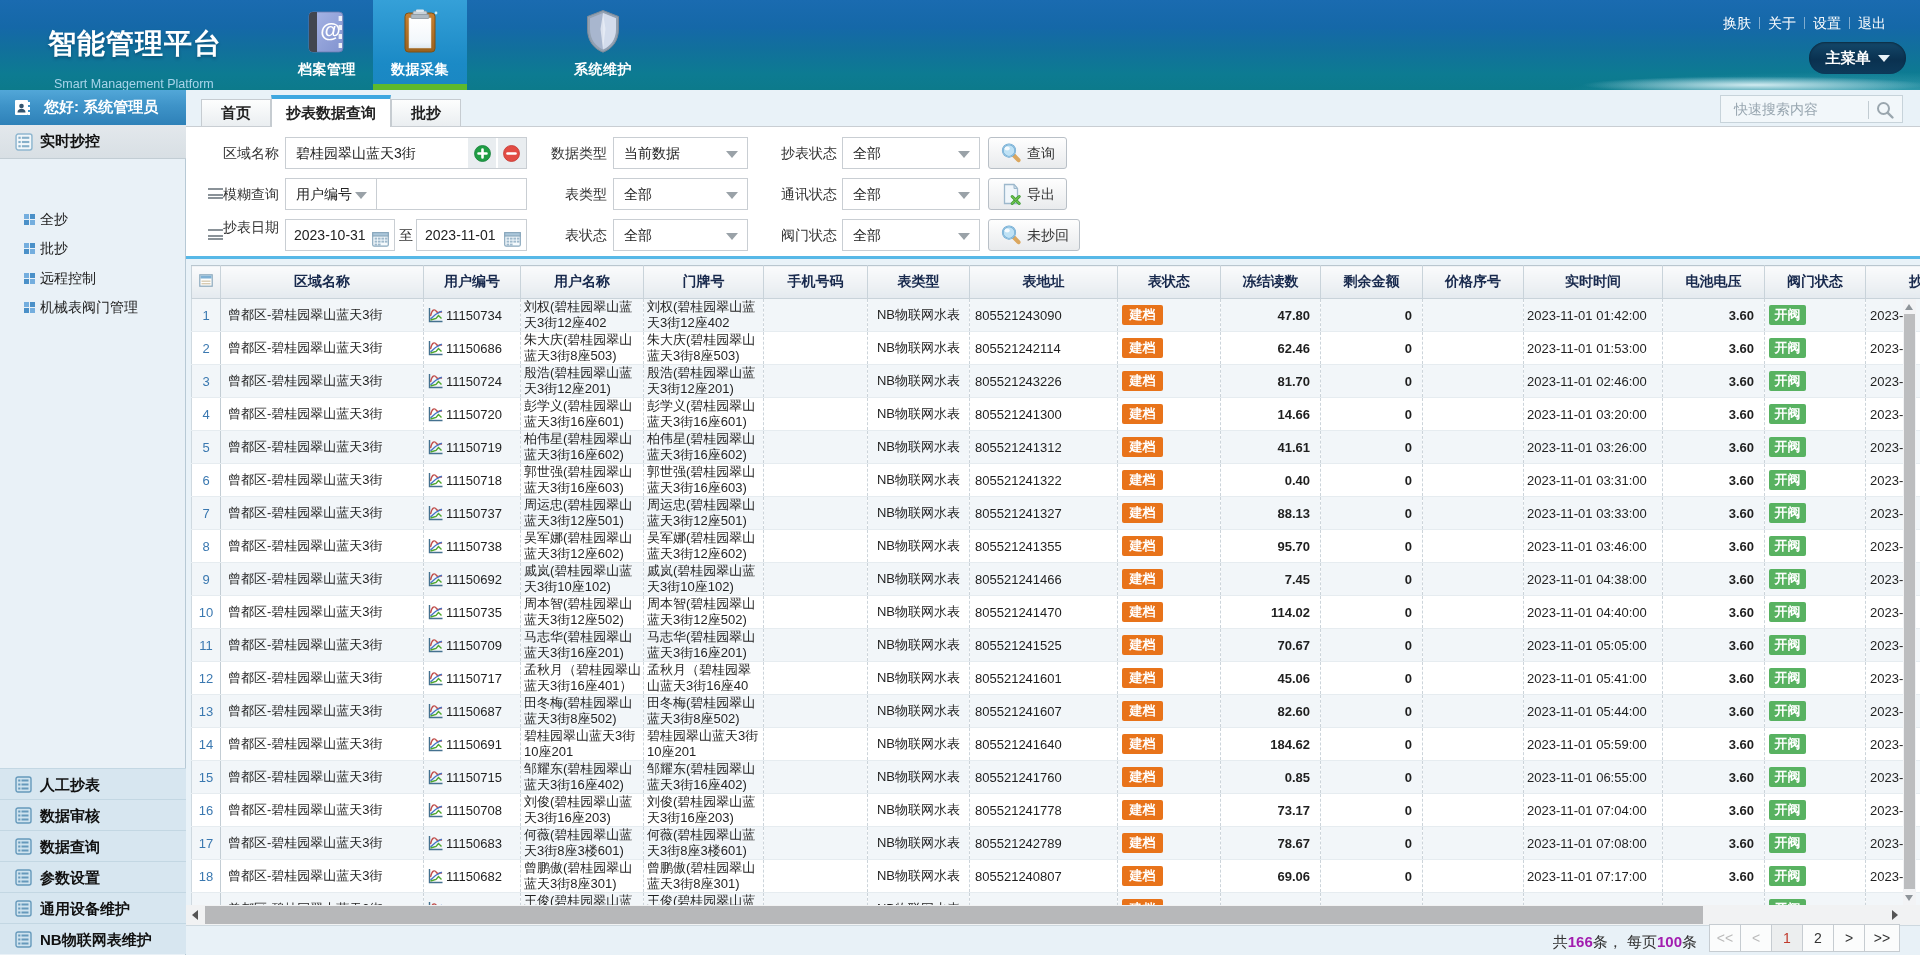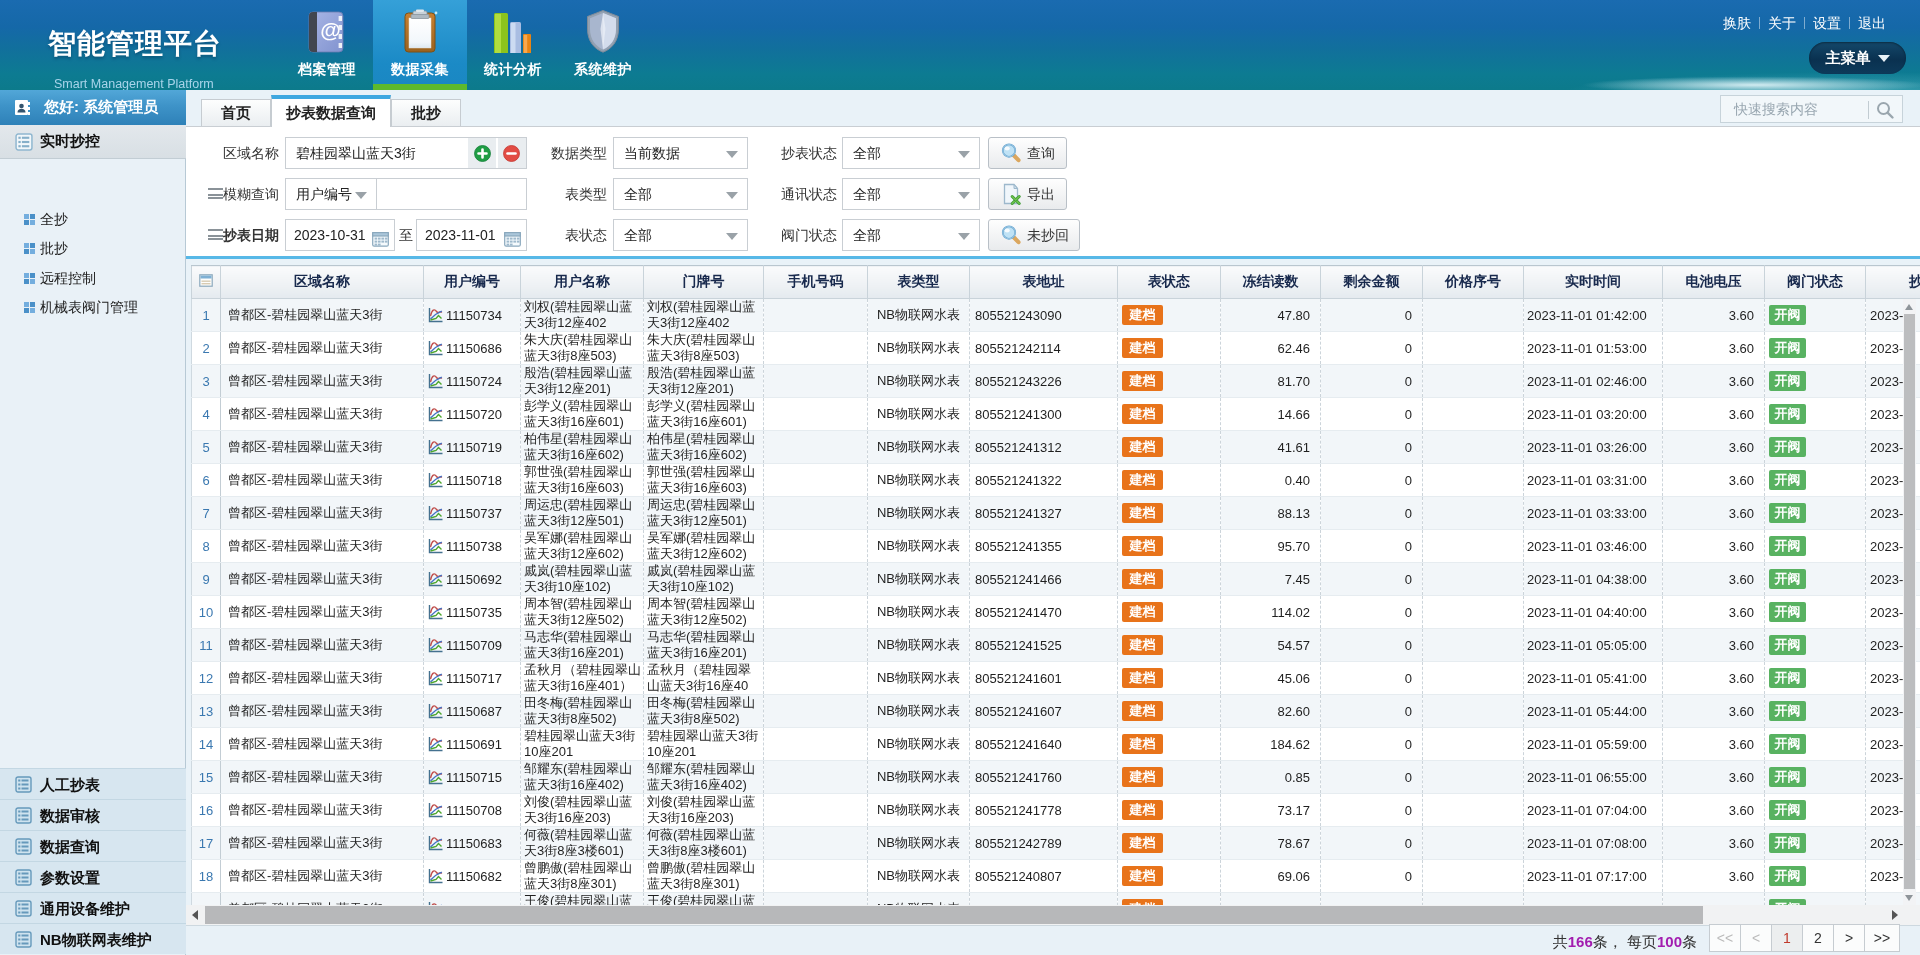--- a/index.html
+++ b/index.html
@@ -80,21 +80,21 @@
 tr { height:33px; }
 .c-num { text-align:center; color:#3a78b0; border-right:1px solid #c3cdd4 !important; }
 .c-area { padding-left:7px; white-space:nowrap; }
 .c-uid { padding-left:4px; white-space:nowrap; }
 .c-uid svg { vertical-align:-3px; margin-right:3px; }
 .c-name { padding:0; }
 .nm { height:32px; overflow:hidden; line-height:16px; word-break:break-all; padding:0 1px 0 3px; font-size:13px; }
 .c-type { text-align:center; padding:0; }
 .c-addr { padding-left:5px; }
 .c-stat { padding-left:4px; }
-.c-r { text-align:right; padding-right:10px; }
+.c-r { text-align:right; padding-right:10px;font-weight:bold; }
 .c-time { padding-left:3px; white-space:nowrap; }
 .c-valve { padding-left:4px; }
 .c-cut { padding-left:4px; border-right:none; }
 .badge-o { display:inline-block; width:41px; height:20px; background:#e8731a; border-radius:2px; color:#fff; font-size:13px; font-weight:bold; text-align:center; line-height:20px; }
 .badge-g { display:inline-block; width:37px; height:20px; background:#58b261; border-radius:2px; color:#fff; font-size:13px; font-weight:bold; text-align:center; line-height:20px; }
 
 
 #vscroll { position:absolute; left:1903px; top:299px; width:13px; height:606px; background:#f2f3f5; }
 #vscroll .thumb { position:absolute; left:1px; top:15px; width:11px; height:575px; background:#bcbdbf; }
 #vscroll .up { position:absolute; left:2px; top:5px; width:0; height:0; border-left:4.5px solid transparent; border-right:4.5px solid transparent; border-bottom:6px solid #8e9499; }
@@ -152,31 +152,20 @@
           </linearGradient>
         </defs>
       <rect x="10" y="9" width="22" height="30" fill="url(#clipp)" stroke="#e8e2d6" stroke-width="0.5"></rect>
       <rect x="14" y="2" width="14" height="5" rx="1.5" fill="#c9d2d9" stroke="#89959e" stroke-width="0.8"></rect>
       <rect x="12" y="5.5" width="18" height="4" rx="1" fill="#aeb9c2" stroke="#89959e" stroke-width="0.8"></rect>
       <rect x="17" y="0.5" width="8" height="2.5" rx="1" fill="#dfe7ec"></rect>
       <circle cx="37" cy="4" r="1.4" fill="#bfe9f7"></circle>
     </svg>
     <div class="nt">数据采集</div>
   </div>
-  <div class="nav" style="left:467px">
-    <svg width="42" height="44" viewBox="0 0 42 44">
-      <rect x="2" y="4" width="14" height="42" rx="1.5" fill="#8cc31c"></rect>
-      <rect x="3" y="5" width="6" height="40" fill="#b5e044" opacity="0.9"></rect>
-      <rect x="18" y="13" width="11" height="33" rx="1.5" fill="#a9bde2"></rect>
-      <rect x="19" y="14" width="4.5" height="31" fill="#cddcf2" opacity="0.95"></rect>
-      <rect x="31" y="25" width="8" height="21" rx="1" fill="#e98413"></rect>
-      <rect x="31.8" y="26" width="3.4" height="19" fill="#f8a94e"></rect>
-    </svg>
-    <div class="nt">统计分析</div>
-  </div>
   <div class="nav" style="left:557px">
     <svg width="42" height="44" viewBox="0 0 42 44">
       <path d="M21 1.5 L36.5 7.5 V20 C36.5 32.5 29.5 40 21 43.2 C12.5 40 5.5 32.5 5.5 20 V7.5 Z" fill="#93a1b2" stroke="#7d8b9a" stroke-width="1"></path>
       <path d="M21 4 L34 9.2 V20 C34 30.8 28 37.5 21 40.5 C14 37.5 8 30.8 8 20 V9.2 Z" fill="#a8b6ce"></path>
       <path d="M21 4 L34 9.2 V20 C34 30.8 28 37.5 21 40.5 Z" fill="#d3dcec"></path>
       <path d="M21 4 L23.5 20 L21 40.5 L18.5 20 Z" fill="#e8edf6" opacity="0.8"></path>
     </svg>
     <div class="nt">系统维护</div>
   </div>
 
@@ -348,21 +337,21 @@
       <svg width="22" height="22" viewBox="0 0 22 22">
         <path d="M4.5 1.5 h9.5 l3.5 4 V20.5 H4.5 Z" fill="#f0f6fb" stroke="#9db8cc" stroke-width="1.3"></path>
         <path d="M14 1.5 l3.5 4 H14 Z" fill="#cddfec" stroke="#9db8cc" stroke-width="1"></path>
         <path d="M12.2 13.5 l7 7 M19.2 13.5 l-7 7" stroke="#3f9c35" stroke-width="3" stroke-linecap="round"></path>
         <path d="M12.2 13.5 l7 7 M19.2 13.5 l-7 7" stroke="#6fc24f" stroke-width="1.4" stroke-linecap="round"></path>
       </svg>
       <span>导出</span>
     </div>
 
   <div class="hbar" style="left:22px; top:102px;"></div>
-  <div class="flabel" style="left:13px; top:92px; width:80px;font-weight:bold;">抄表日期</div>
+  <div class="flabel" style="left:13px; top:84px; width:80px;">抄表日期</div>
   <div class="fin" style="left:99px; top:92px; width:110px;">
       <span style="position:absolute;left:8px;">2023-10-31</span>
       <span style="position:absolute;right:5px;top:7px;"><svg width="17" height="16" viewBox="0 0 17 16">
           <rect x="0.7" y="1.6" width="15.6" height="13.6" rx="1.5" fill="#f5fafd" stroke="#8aa8bd" stroke-width="1.2"></rect>
           <rect x="0.7" y="1.6" width="15.6" height="3.4" fill="#aac6da" stroke="#8aa8bd" stroke-width="1.2"></rect>
           <g fill="#9fb9cc">
             <rect x="2.6" y="6.6" width="2.6" height="2"></rect>
             <rect x="6" y="6.6" width="2.6" height="2"></rect>
             <rect x="9.4" y="6.6" width="2.6" height="2"></rect>
             <rect x="12.8" y="6.6" width="2.6" height="2"></rect>
@@ -737,21 +726,21 @@
 <td class="c-name">
             <div class="nm">马志华(碧桂园翠山蓝天3街16座201)</div>
           </td>
 <td class="c-name c-door">
             <div class="nm">马志华(碧桂园翠山蓝天3街16座201)</div>
           </td>
 <td></td>
 <td class="c-type">NB物联网水表</td>
 <td class="c-addr">805521241525</td>
 <td class="c-stat"><span class="badge-o">建档</span></td>
-<td class="c-r">54.57</td>
+<td class="c-r">70.67</td>
 <td class="c-r">0</td>
 <td></td>
 <td class="c-time">2023-11-01 05:05:00</td>
 <td class="c-r">3.60</td>
 <td class="c-valve"><span class="badge-g">开阀</span></td>
 <td class="c-cut">2023-</td>
 </tr>
 <tr class="even">
 <td class="c-num">12</td>
 <td class="c-area">曾都区-碧桂园翠山蓝天3街</td>

